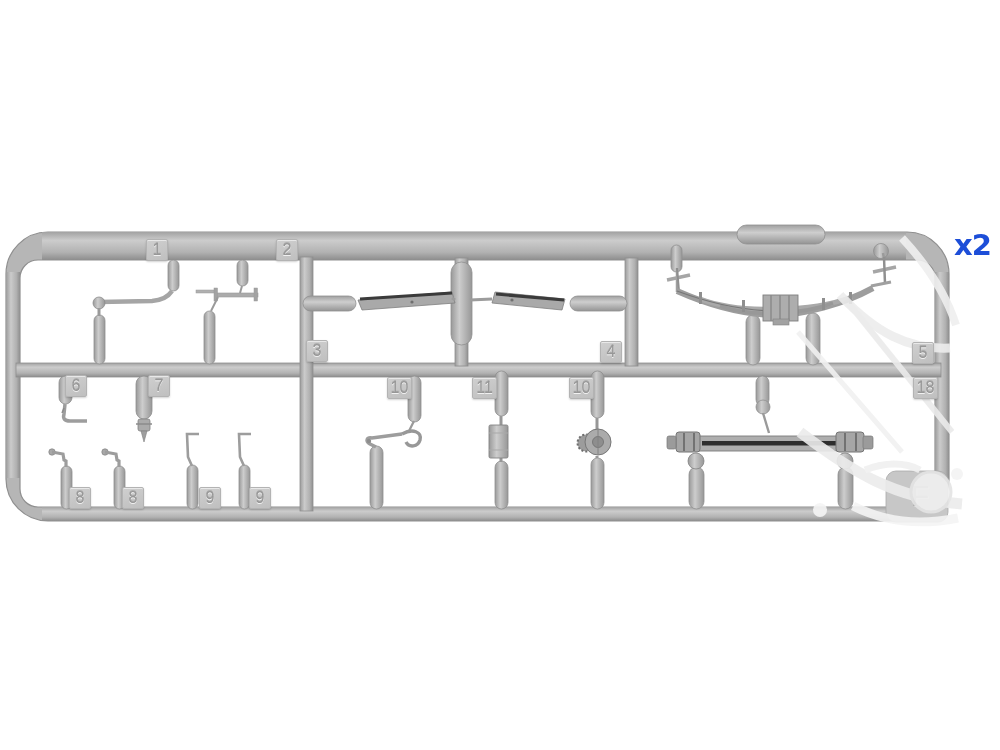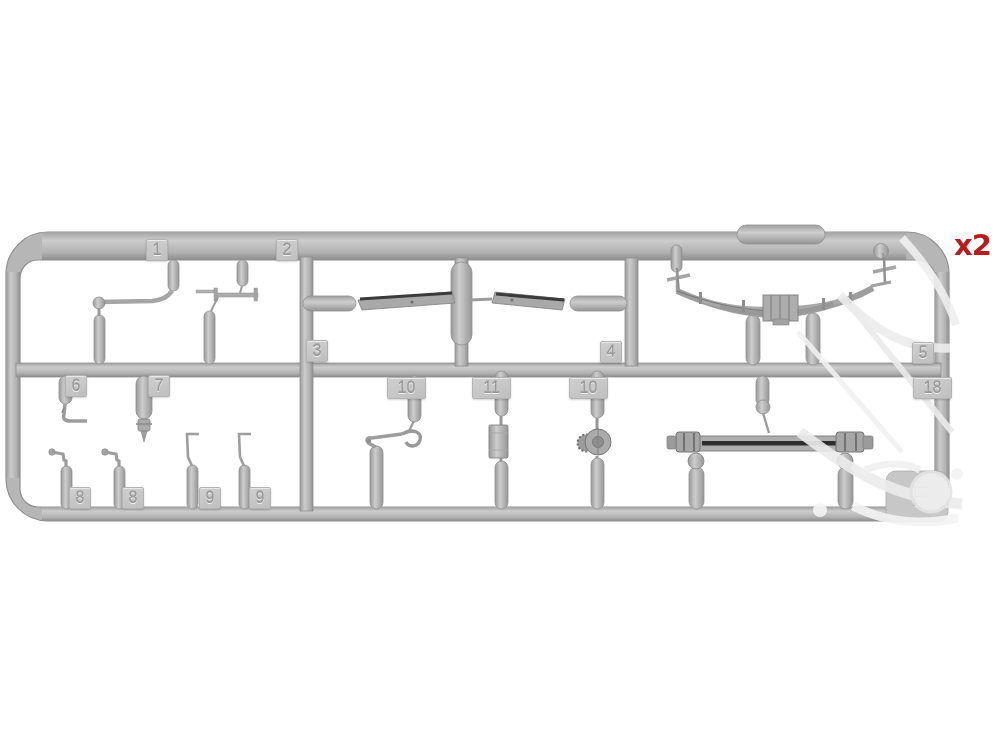--- a/index.html
+++ b/index.html
@@ -8,25 +8,25 @@
   #sprue-svg{position:absolute;left:0;top:0;}
   .tag{
     position:absolute;width:22px;height:22px;
     display:flex;align-items:center;justify-content:center;
     font-family:"Liberation Sans",sans-serif;font-size:16px;color:#979797;
     background:linear-gradient(160deg,#cfcfcf,#bfbfbf);
     border:1px solid #b3b3b3;border-radius:2px;box-sizing:border-box;
     box-shadow:0 1px 2px rgba(0,0,0,.18), inset 0 1px 0 rgba(255,255,255,.55);
     text-shadow:0 1px 0 rgba(255,255,255,.75), 0 -1px 0 rgba(0,0,0,.15);
   }
-  .tag.wide{width:39px;}
+  .tag.wide{width:25px;}
   #qty-label{
     position:absolute;left:954px;top:228px;
     font-family:"DejaVu Sans","Liberation Sans",sans-serif;
-    font-weight:bold;font-size:29px;color:#b91c1c;letter-spacing:-1px;
+    font-weight:bold;font-size:29px;color:#1d4ed8;letter-spacing:-1px;
   }
 </style>
 </head>
 <body>
 
 <div id="stage">
 
   <svg id="sprue-svg" width="1000" height="750" viewBox="0 0 1000 750">
     <defs>
       <linearGradient id="hRail" x1="0" y1="0" x2="0" y2="1">

